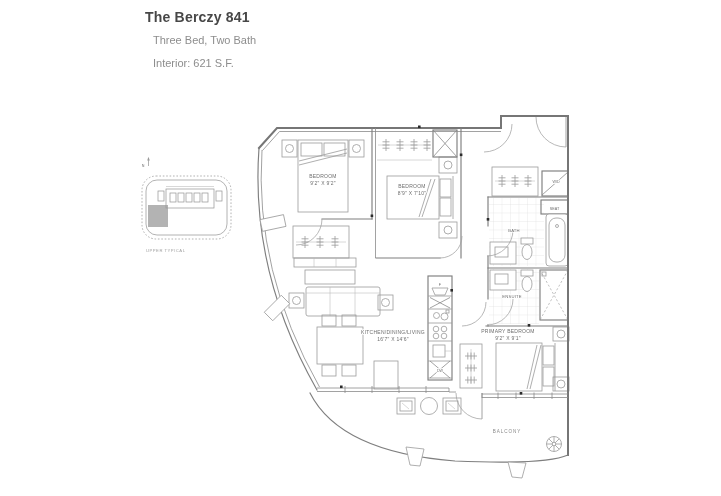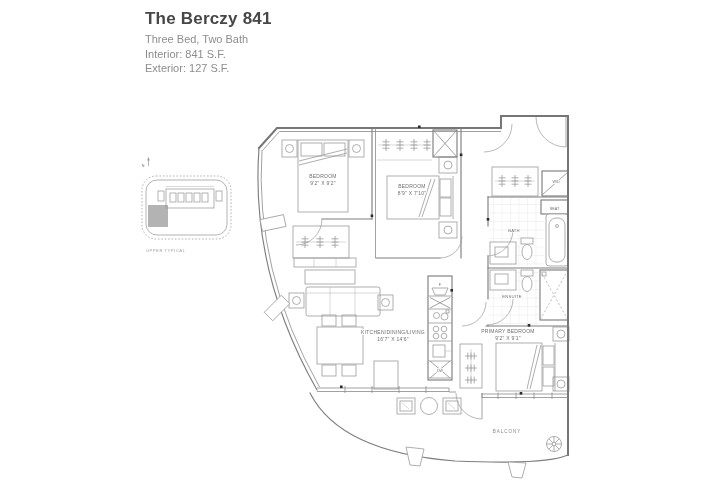--- a/index.html
+++ b/index.html
@@ -1,20 +1,20 @@
 <!DOCTYPE html>
 <html><head>
 <meta charset="utf-8">
 <style>
   html,body{margin:0;padding:0;background:#ffffff;}
   #page{position:relative;width:721px;height:496px;background:#fff;overflow:hidden;
         font-family:"Liberation Sans",sans-serif;}
   .header{position:absolute;left:145px;top:9px;}
-  .header .title{font-size:17px;font-weight:700;color:#474747;letter-spacing:.2px;margin:0 0 3px 0;}
-  .header .sub{font-size:11px;color:#8d8d8d;line-height:14.6px;margin:0;}
+  .header .title{font-size:14px;font-weight:700;color:#474747;letter-spacing:.2px;margin:0 0 3px 0;}
+  .header .sub{font-size:11px;color:#8d8d8d;line-height:14.6px;margin:8px;}
   svg{position:absolute;left:0;top:0;}
   svg text{font-family:"Liberation Sans",sans-serif;fill:#6e6e6e;}
   .lbl{font-size:5px;letter-spacing:.25px;text-anchor:middle;}
   .sm{font-size:4.2px;letter-spacing:.2px;text-anchor:middle;}
   .xs{font-size:3.7px;text-anchor:middle;}
   .bal{font-size:4.6px;letter-spacing:.9px;text-anchor:middle;fill:#8a8a8a;}
   .cap{font-size:4.2px;letter-spacing:.5px;fill:#a2a2a2;}
   .halo{paint-order:stroke;stroke:#ffffff;stroke-width:1.7px;stroke-linejoin:round;}
   .w2{stroke:#767676;stroke-width:2;fill:none;stroke-linecap:square;}
   .w1{stroke:#7f7f7f;stroke-width:1.15;fill:none;stroke-linecap:square;}
@@ -28,22 +28,21 @@
   .kp{stroke:#9a9a9a;stroke-width:.75;fill:none;}
 </style>
 </head>
 <body>
 
 <div id="page">
 
   <div class="header">
     <div class="title">The Berczy 841</div>
     <div class="sub">Three Bed, Two Bath</div>
-    <div class="sub">Interior: 841 S.F.</div>
-    <div class="sub">Exterior: 127 S.F.</div>
+    <div class="sub">Interior: 621 S.F.</div>
   </div>
 
   <svg width="721" height="496" viewBox="0 0 721 496">
     <defs>
       <pattern id="tiles" width="8.5" height="8.5" patternUnits="userSpaceOnUse">
         <path d="M8.5 0 H0 V8.5" stroke="#d8d8d8" stroke-width=".55" fill="none"></path>
       </pattern>
       <g id="hgr">
         <path class="f" d="M0,-6 V6 M-3.5,-3.2 H3.5 M-3.5,0 H3.5 M-3.5,3.2 H3.5"></path>
       </g>

